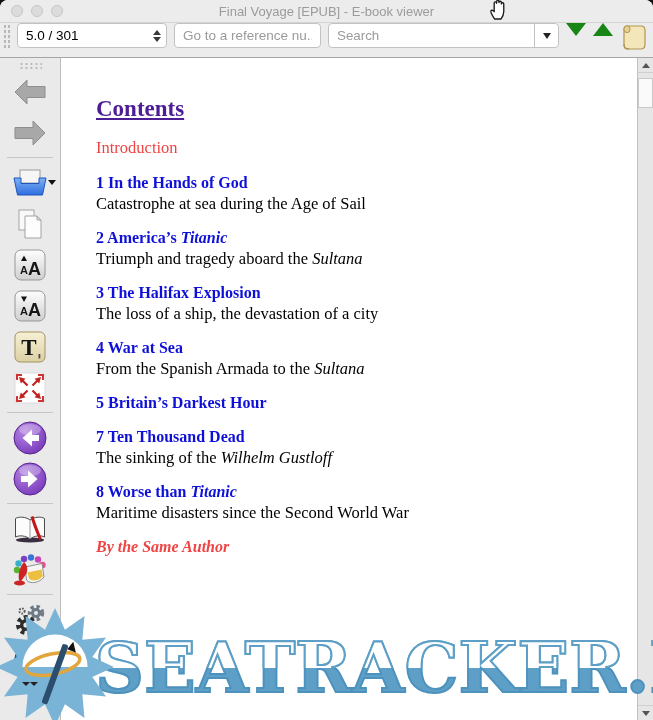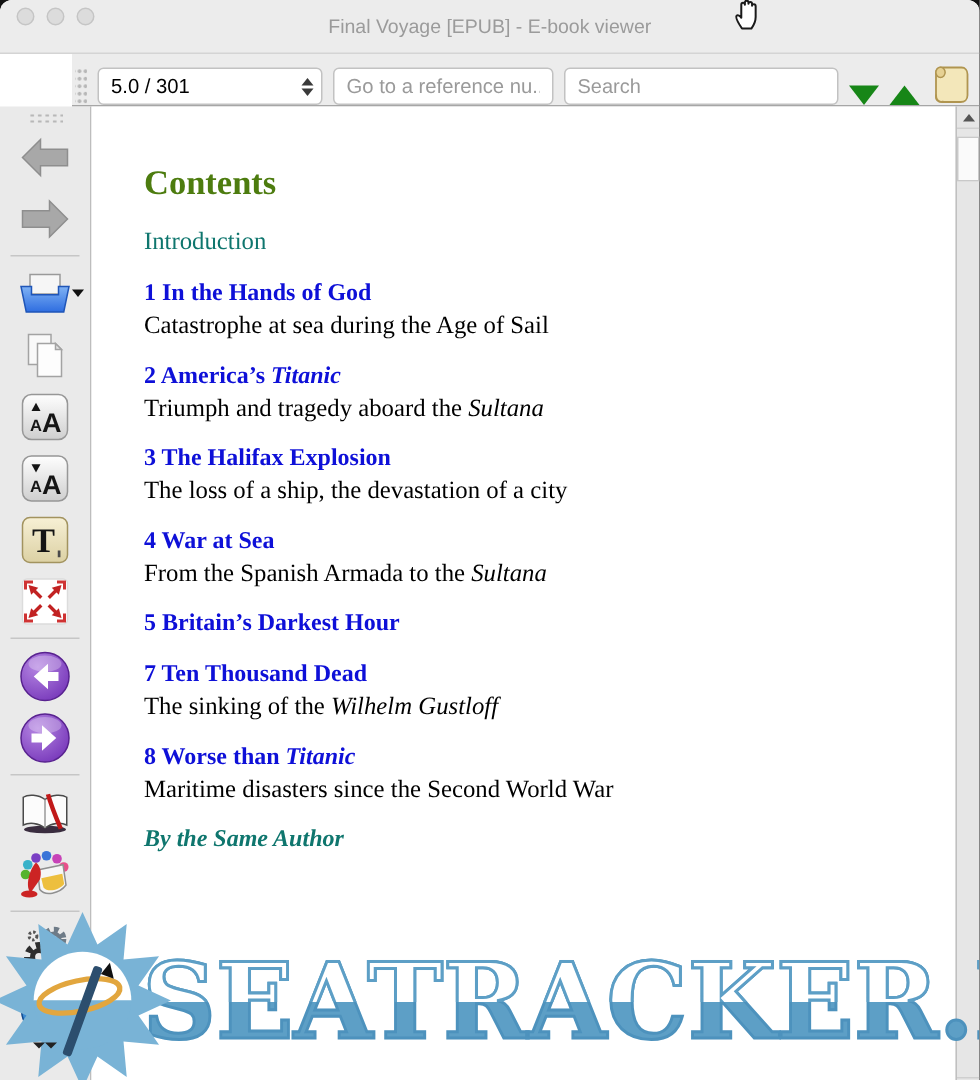--- a/index.html
+++ b/index.html
@@ -4,30 +4,30 @@
 <style>
   html,body{margin:0;padding:0;background:#111;}
   *{box-sizing:border-box;}
   .window{
     width:653px;height:720px;position:relative;background:#fff;
     font-family:"Liberation Sans",sans-serif;overflow:hidden;
     border-radius:8px 8px 0 0;
   }
   
   .titlebar{
-    height:36px;background:#ececec;border-bottom:1px solid #d4d4d4;
+    height:23px;background:#ececec;border-bottom:1px solid #d4d4d4;
     display:flex;align-items:center;justify-content:center;position:relative;
   }
   .traffic{position:absolute;left:11px;top:5px;display:flex;gap:8px;}
   .traffic span{width:12px;height:12px;border-radius:50%;background:#dcdcdc;border:1px solid #c5c5c5;display:block;}
   .win-title{font-size:13px;color:#9b9b9b;}
   
   .toolbar{
     height:35px;background:#ececec;border-bottom:1px solid #a6a6a6;
-    display:flex;align-items:flex-end;padding:0 7px 0 2px;gap:7px;margin-left:48px;
+    display:flex;align-items:flex-start;padding:0 7px 0 2px;gap:7px;
   }
   .grip-v{
     width:8px;height:26px;
     background-image:radial-gradient(#b7b7b7 1px, transparent 1.3px);
     background-size:4px 5px;background-position:1px 1px;
   }
   .field{
     height:25px;background:#fff;border:1px solid #c2c2c2;border-radius:4px;
     font-size:13.5px;color:#000;
   }
@@ -60,22 +60,22 @@
   .sb-btn{width:44px;height:37px;margin:2px 0;display:flex;align-items:center;justify-content:center;position:relative;}
   .sb-sep{width:46px;border:none;border-top:1px solid #c6c6c6;margin:4px 0;}
   .dd-mini{position:absolute;right:-4px;top:16px;width:0;height:0;border-left:4px solid transparent;border-right:4px solid transparent;border-top:5px solid #111;}
   .chevrons{margin-top:auto;margin-bottom:16px;z-index:60;}
   .chev{width:0;height:0;border-left:4px solid transparent;border-right:4px solid transparent;border-top:4px solid #222;margin:1px auto;}
   
   .content{
     flex:1;background:#fff;font-family:"Liberation Serif",serif;
     padding:38px 18px 0 35px;overflow:hidden;position:relative;
   }
-  .contents-heading{font-size:23px;font-weight:bold;color:#4d7c0f;margin:0 0 15px 0;}
-  .toc-link{color:#0f766e;text-decoration:none;cursor:pointer;}
+  .contents-heading{font-size:23px;font-weight:bold;color:#4c1d95;margin:0 0 15px 0;text-decoration:underline;}
+  .toc-link{color:#ef4444;text-decoration:none;cursor:pointer;}
   .intro-block{font-size:16.5px;line-height:21px;margin-bottom:14px;}
   .toc-block{margin-bottom:13px;}
   .toc-title{display:block;font-weight:bold;font-size:16px;line-height:21px;color:#0e10d8;text-decoration:none;cursor:pointer;}
   .toc-desc{font-size:16.5px;line-height:21px;color:#000;}
   .author-block{font-size:16px;font-weight:bold;line-height:21px;margin-top:1px;font-style:italic;}
   
   .scrollbar{width:16px;background:#e6e6e6;border-left:1px solid #c0c0c0;position:relative;flex:none;}
   .sb-up-btn{position:absolute;top:0;left:0;right:0;height:15px;border-bottom:1px solid #cfcfcf;display:flex;align-items:center;justify-content:center;}
   .sb-up-btn i{width:0;height:0;border-left:4px solid transparent;border-right:4px solid transparent;border-bottom:5px solid #555;}
   .sb-thumb{position:absolute;top:20px;left:0;right:0;height:30px;background:#fafafa;border:1px solid #c9c9c9;}

